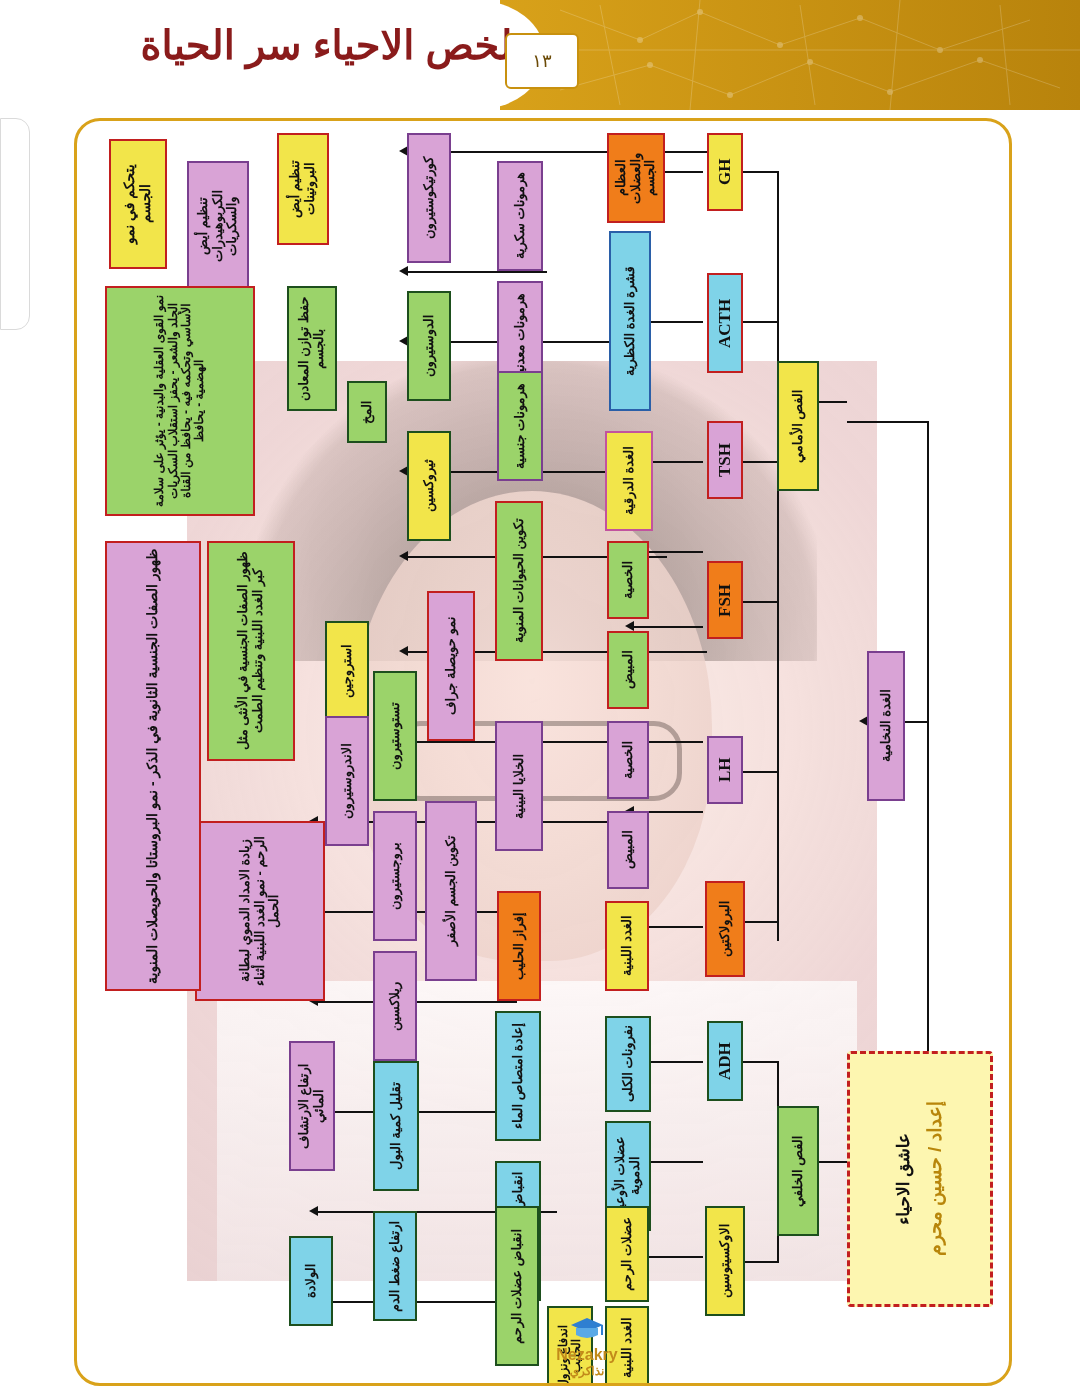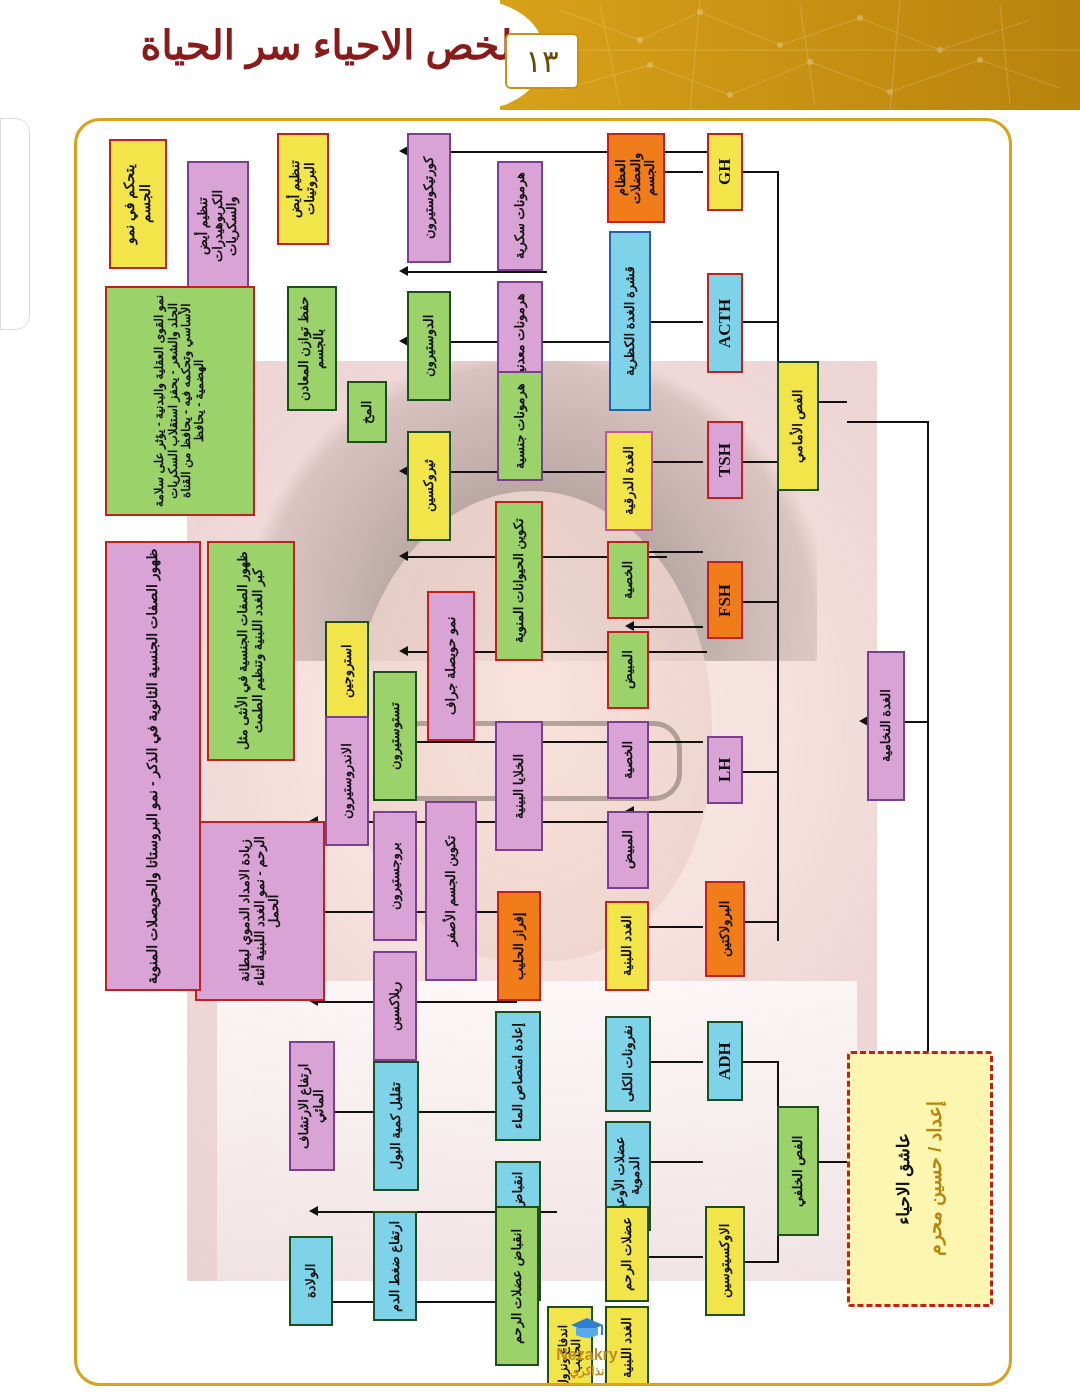--- a/index.html
+++ b/index.html
@@ -13,21 +13,21 @@
   #header .net{position:absolute;inset:0;opacity:.35;}
   #title-plate{position:absolute;left:0;top:0;width:500px;height:110px;
           background:#ffffff;border-bottom-left-radius:0;}
   #title-plate:after{content:"";position:absolute;right:-1px;top:0;width:0;height:0;}
   #title-curve{position:absolute;left:455px;top:0;width:90px;height:110px;
           background:#ffffff;border-top-right-radius:70px 55px;border-bottom-right-radius:70px 55px;}
   #page-title{position:absolute;right:545px;top:22px;width:500px;text-align:right;
           color:#8a1b1b;font-size:40px;font-weight:bold;letter-spacing:-1px;}
   #page-num{position:absolute;left:505px;top:33px;width:70px;height:52px;
           background:#ffffff;border:2px solid #c8910f;border-radius:6px;
-          color:#6b4a06;font-size:31px;display:flex;align-items:center;justify-content:center;}
+          color:#6b4a06;font-size:18px;display:flex;align-items:center;justify-content:center;}
 
   
   #left-tab{position:absolute;left:0;top:118px;width:28px;height:210px;
           background:#ffffff;border:1px solid #dadada;border-radius:0 14px 14px 0;}
 
   
   #frame{position:absolute;left:74px;top:118px;width:932px;height:1262px;
          background:#ffffff;border:3px solid #d9a21a;border-radius:26px;overflow:hidden;}
 
   

